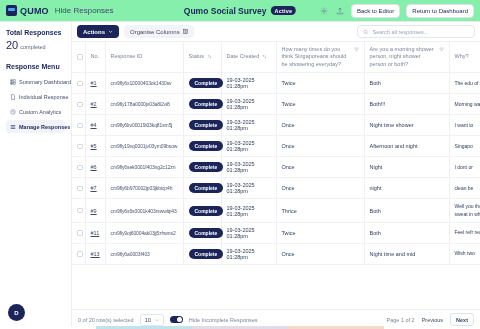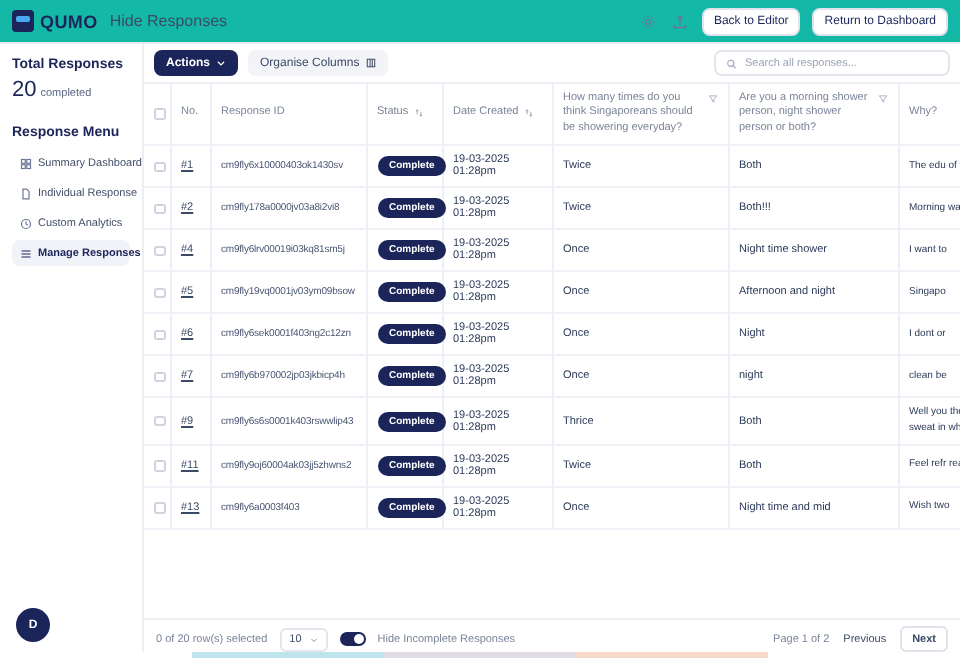--- a/index.html
+++ b/index.html
@@ -11,21 +11,21 @@
     overflow: hidden;
   }
   body { position: relative; }
 
   
   .topbar {
     height: 22px; width: 100%;
     display: flex; align-items: center;
     padding: 0 6px;
     border-bottom: 1px solid #e8eaf0;
-    background: #14b8a6;
+    background: #86efac;
     position: relative;
   }
   .brand { display: flex; align-items: center; gap: 3px; }
   .logo-mark {
     width: 11px; height: 11px; border-radius: 2px;
     background: #1b2559; position: relative; flex: none;
   }
   .logo-mark::after {
     content: ""; position: absolute; left: 2px; top: 3px;
     width: 7px; height: 3px; background: #4aa8f0; border-radius: 1px;
@@ -171,20 +171,24 @@
 </head>
 <body>
 
 <div class="topbar">
   <div class="brand">
     <span class="logo-mark"></span>
     <span class="logo-text">QUMO</span>
     <span class="brand-sub">Hide Responses</span>
   </div>
 
+  <div class="center-title">
+    <span class="t">Qumo Social Survey</span>
+    <span class="pill-active">Active</span>
+  </div>
 
   <div class="top-actions">
     <span class="icon-btn">
       <svg width="8" height="8" viewBox="0 0 16 16" fill="none" stroke="currentColor" stroke-width="1.4">
         <circle cx="8" cy="8" r="2.4"></circle>
           <path d="M8 1.2v1.8M8 13v1.8M1.2 8h1.8M13 8h1.8M3.2 3.2l1.3 1.3M11.5 11.5l1.3 1.3M12.8 3.2l-1.3 1.3M4.5 11.5l-1.3 1.3"></path>
       </svg>
     </span>
     <span class="icon-btn">
       <svg width="8" height="8" viewBox="0 0 16 16" fill="none" stroke="currentColor" stroke-width="1.4">

